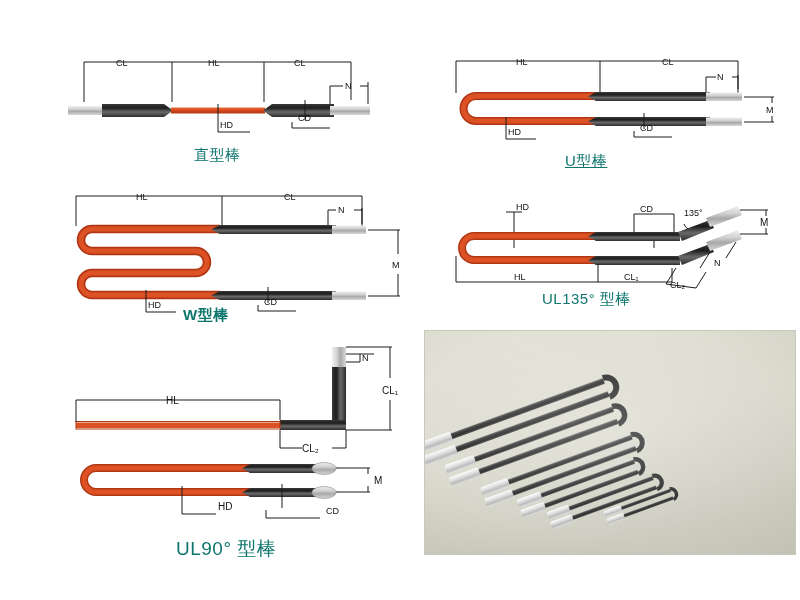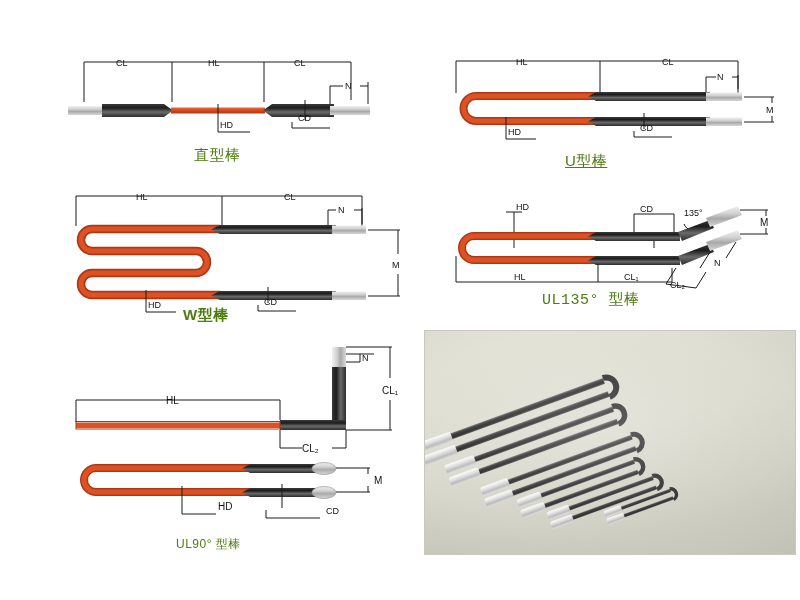--- a/index.html
+++ b/index.html
@@ -10,21 +10,21 @@
     position:relative;
     overflow:hidden;
   }
   .stage{position:absolute;left:8px;top:0;width:800px;height:588px;}
   .fig{position:absolute;}
   svg{display:block;overflow:visible;}
   .cap{
     position:absolute;
     font-family:"Liberation Sans", sans-serif;
     font-size:15px;
-    color:#4d7c0f;
+    color:#0f766e;
     white-space:nowrap;
     letter-spacing:0.5px;
     text-align:center;
   }
   .photo{
     position:absolute;
     background:#d9d9cd;
     border:1px solid #c8c8bc;
     box-sizing:border-box;
     overflow:hidden;
@@ -323,21 +323,21 @@
         <path d="M8,60 L8,86"></path>
         <path d="M150,68 L150,86"></path>
         <path d="M224,72 L224,86"></path>
         <path d="M8,86 L150,86"></path>
         <path d="M150,86 L224,86"></path>
       </g>
       <text x="66" y="84" font-size="9" font-family="'Liberation Sans',sans-serif" fill="#111">HL</text>
       <text x="176" y="84" font-size="9" font-family="'Liberation Sans',sans-serif" fill="#111">CL₁</text>
     </svg>
   </div>
-  <div class="cap" style="left:534px;top:290px;font-family:Liberation Mono, monospace;">UL135° 型棒</div>
+  <div class="cap" style="left:534px;top:290px;">UL135° 型棒</div>
 
   <div class="fig" style="left:62px;top:342px;">
     <svg width="350" height="190" viewBox="0 0 350 190">
       <defs>
         <linearGradient id="silv5" x1="0" y1="0" x2="0" y2="1">
           <stop offset="0%" stop-color="#efefef"></stop>
             <stop offset="35%" stop-color="#d2d2d2"></stop>
           <stop offset="60%" stop-color="#a9a9a9"></stop>
             <stop offset="100%" stop-color="#d8d8d8"></stop>
         </linearGradient>
@@ -426,21 +426,21 @@
       <text x="148" y="168" font-size="10" font-family="'Liberation Sans',sans-serif" fill="#111">HD</text>
 
       <g stroke="#1a1a1a" stroke-width="1" fill="none">
         <path d="M212,142 L212,166"></path>
         <path d="M196,176 L250,176"></path>
         <path d="M196,168 L196,176"></path>
       </g>
       <text x="256" y="172" font-size="9" font-family="'Liberation Sans',sans-serif" fill="#111">CD</text>
     </svg>
   </div>
-  <div class="cap" style="left:168px;top:536px;font-size:12px;">UL90° 型棒</div>
+  <div class="cap" style="left:168px;top:536px;font-size:19px;">UL90° 型棒</div>
 
   <div class="photo" style="left:416px;top:330px;width:372px;height:225px;">
     <svg width="372" height="225" viewBox="0 0 372 225">
       <defs>
         <linearGradient id="pbg" x1="0" y1="0" x2="0.4" y2="1">
           <stop offset="0%" stop-color="#e2e2d6"></stop>
           <stop offset="55%" stop-color="#d8d8cb"></stop>
           <stop offset="100%" stop-color="#c9c9bc"></stop>
         </linearGradient>
         <linearGradient id="rodDark" x1="0" y1="0" x2="0" y2="1">

